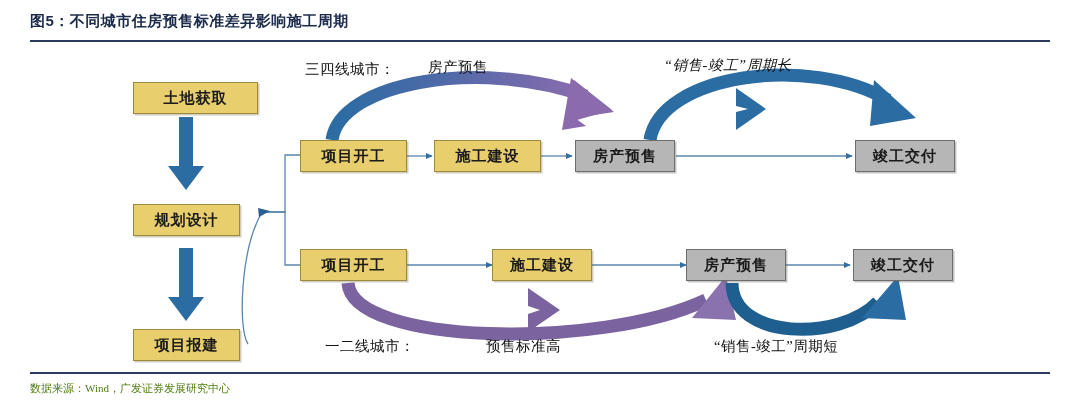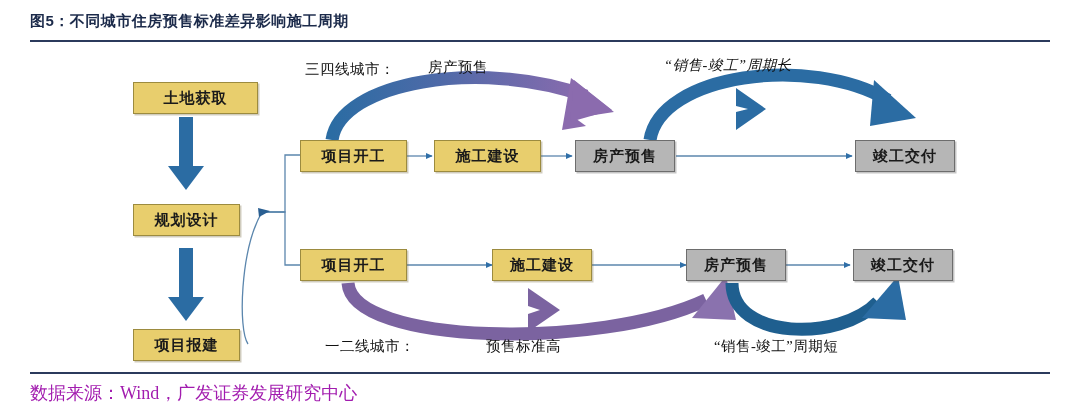--- a/index.html
+++ b/index.html
@@ -22,21 +22,21 @@
     position:absolute;left:30px;top:40px;width:1020px;height:2px;
     background:#2b3a5c;
   }
   .rule-bottom{
     position:absolute;left:30px;top:372px;width:1020px;height:1.5px;
     background:#2b3a5c;
   }
   .fig-source{
     position:absolute;left:30px;top:381px;
     font-family:"Liberation Serif","DejaVu Serif",serif;
-    font-size:18px;color:#a21caf;white-space:nowrap;
+    font-size:11px;color:#4d7c0f;white-space:nowrap;
   }
 
   
   .canvas{position:absolute;left:0;top:0;width:1080px;height:410px;}
 
   
   .box{
     position:absolute;box-sizing:border-box;
     display:flex;align-items:center;justify-content:center;
     font-family:"Liberation Serif","DejaVu Serif",serif;

